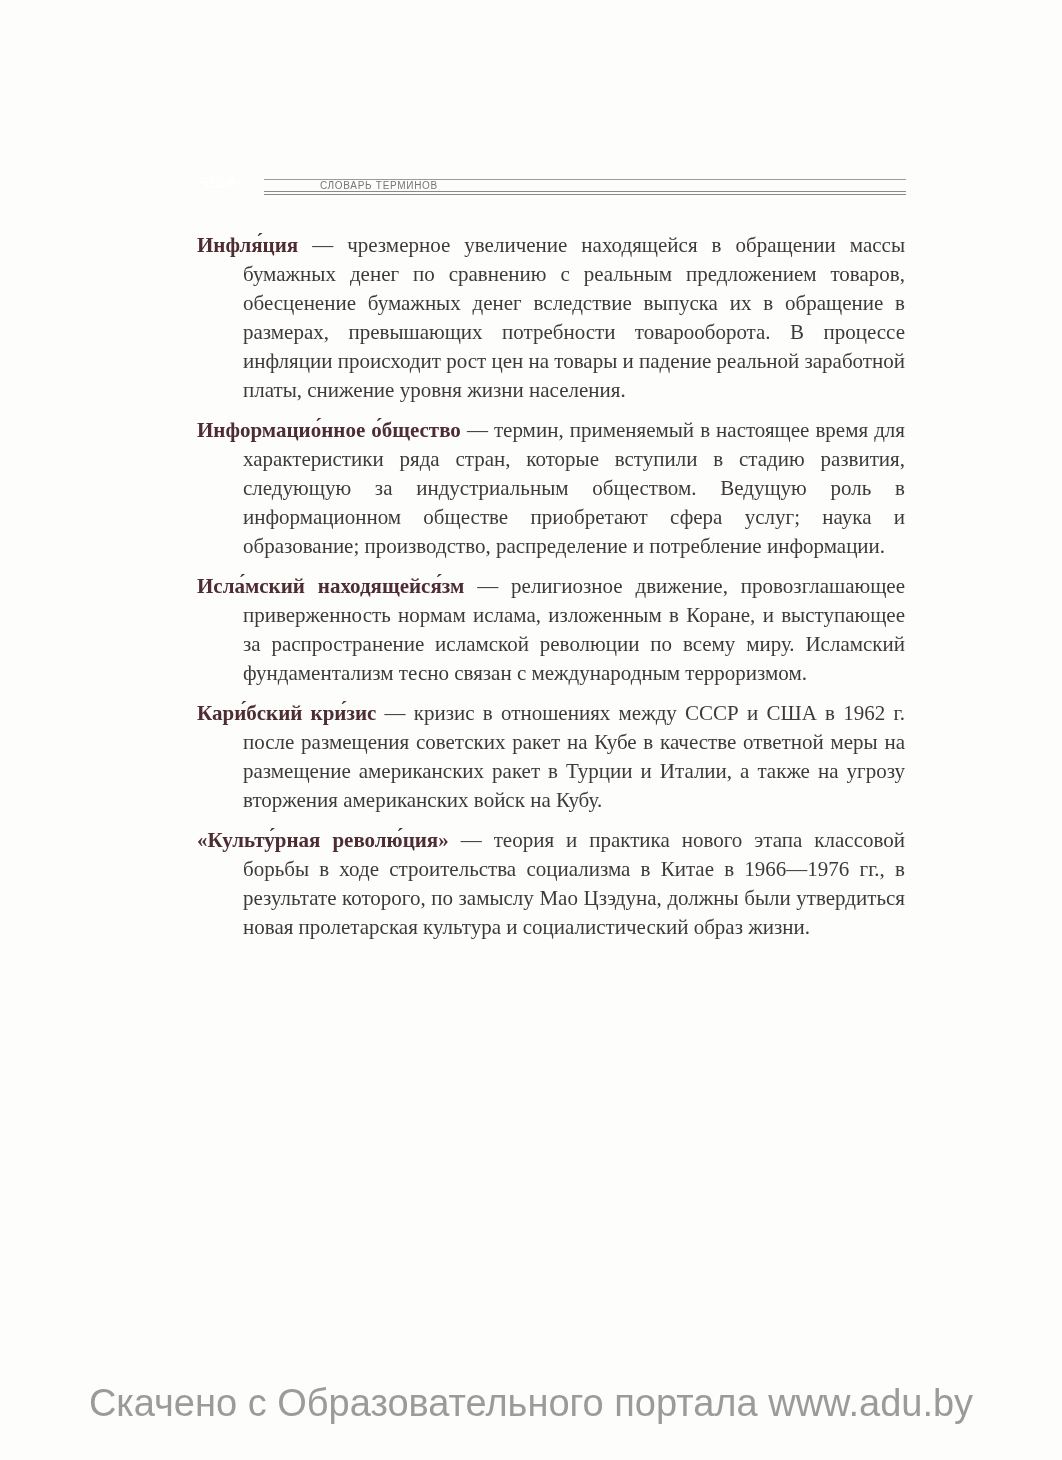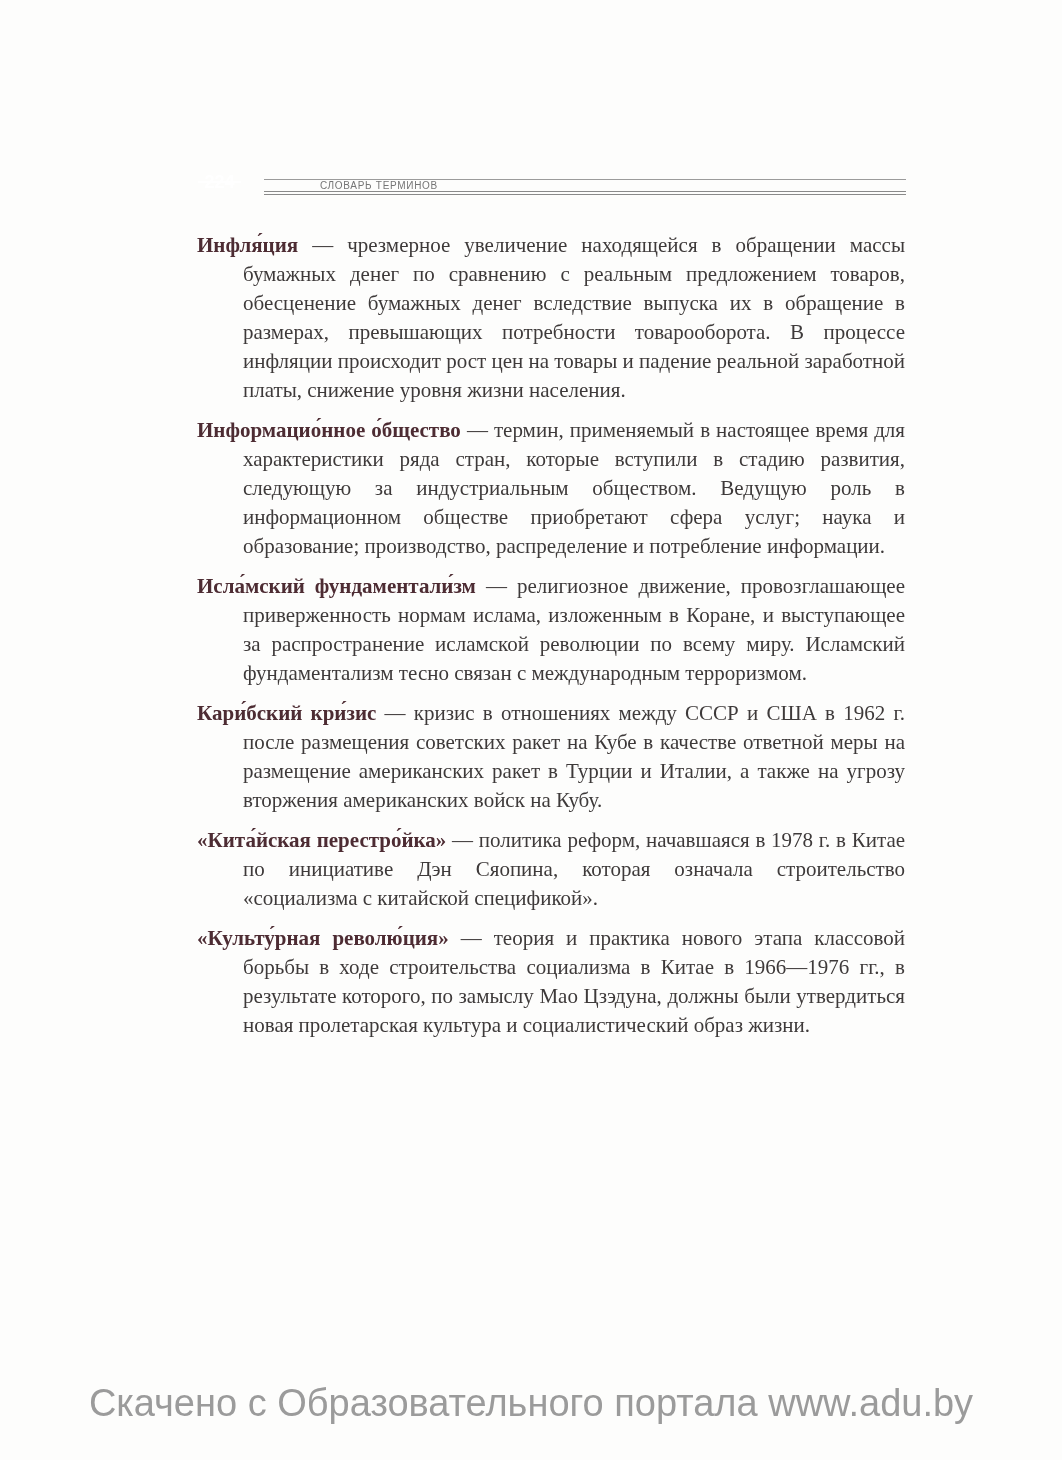--- a/index.html
+++ b/index.html
@@ -110,21 +110,20 @@
       <i></i>
     </div>
   <div class="titlebox">
     <span>СЛОВАРЬ ТЕРМИНОВ</span>
   </div>
 </div>
 
 <div class="main">
   <p class="entry"><span class="term">Инфля́ция</span> <span>— чрезмерное увеличение находящейся в обращении массы бумажных денег по сравнению с реальным предложением товаров, обесценение бумажных денег вследствие выпуска их в обращение в размерах, превышающих потребности товарооборота. В процессе инфляции происходит рост цен на товары и падение реальной заработной платы, снижение уровня жизни населения.</span></p>
   <p class="entry"><span class="term">Информацио́нное о́бщество</span> <span>— термин, применяемый в настоящее время для характеристики ряда стран, которые вступили в стадию развития, следующую за индустриальным обществом. Ведущую роль в информационном обществе приобретают сфера услуг; наука и образование; производство, распределение и потребление информации.</span></p>
-  <p class="entry"><span class="term">Исла́мский фундаментали́зм</span> <span>— религиозное движение, провозглашающее приверженность нормам ислама, изложенным в Коране, и выступающее за распространение исламской революции по всему миру. Исламский фундаментализм тесно связан с международным терроризмом.</span></p>
+  <p class="entry"><span class="term">Исла́мский находящейся́зм</span> <span>— религиозное движение, провозглашающее приверженность нормам ислама, изложенным в Коране, и выступающее за распространение исламской революции по всему миру. Исламский фундаментализм тесно связан с международным терроризмом.</span></p>
   <p class="entry"><span class="term">Кари́бский кри́зис</span> <span>— кризис в отношениях между СССР и США в 1962 г. после размещения советских ракет на Кубе в качестве ответной меры на размещение американских ракет в Турции и Италии, а также на угрозу вторжения американских войск на Кубу.</span></p>
-  <p class="entry"><span class="term">«Кита́йская перестро́йка»</span> <span>— политика реформ, начавшаяся в 1978 г. в Китае по инициативе Дэн Сяопина, которая означала строительство «социализма с китайской спецификой».</span></p>
   <p class="entry"><span class="term">«Культу́рная револю́ция»</span> <span>— теория и практика нового этапа классовой борьбы в ходе строительства социализма в Китае в 1966—1976 гг., в результате которого, по замыслу Мао Цзэдуна, должны были утвердиться новая пролетарская культура и социалистический образ жизни.</span></p>
 </div>
 
 <div class="footer">
   <span>Скачено с Образовательного портала www.adu.by</span>
 </div>
 
 </body></html>

